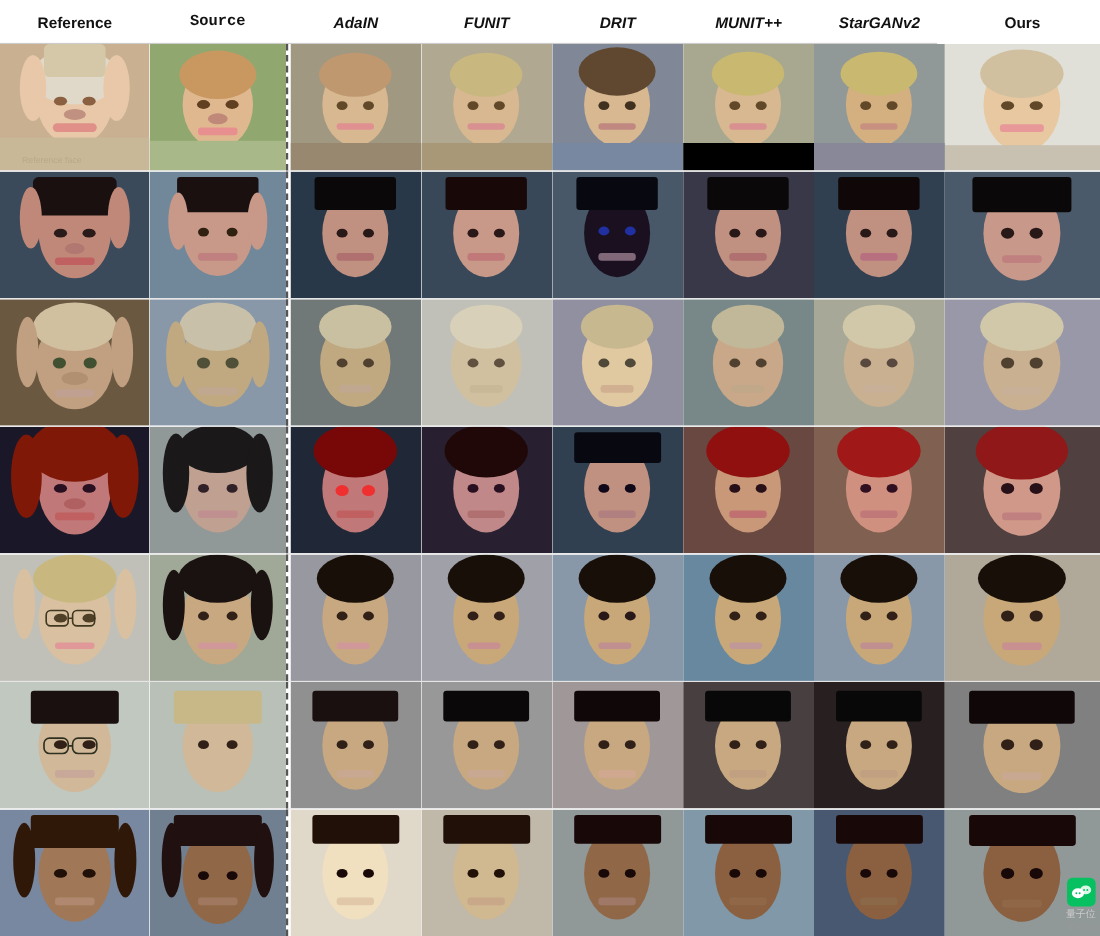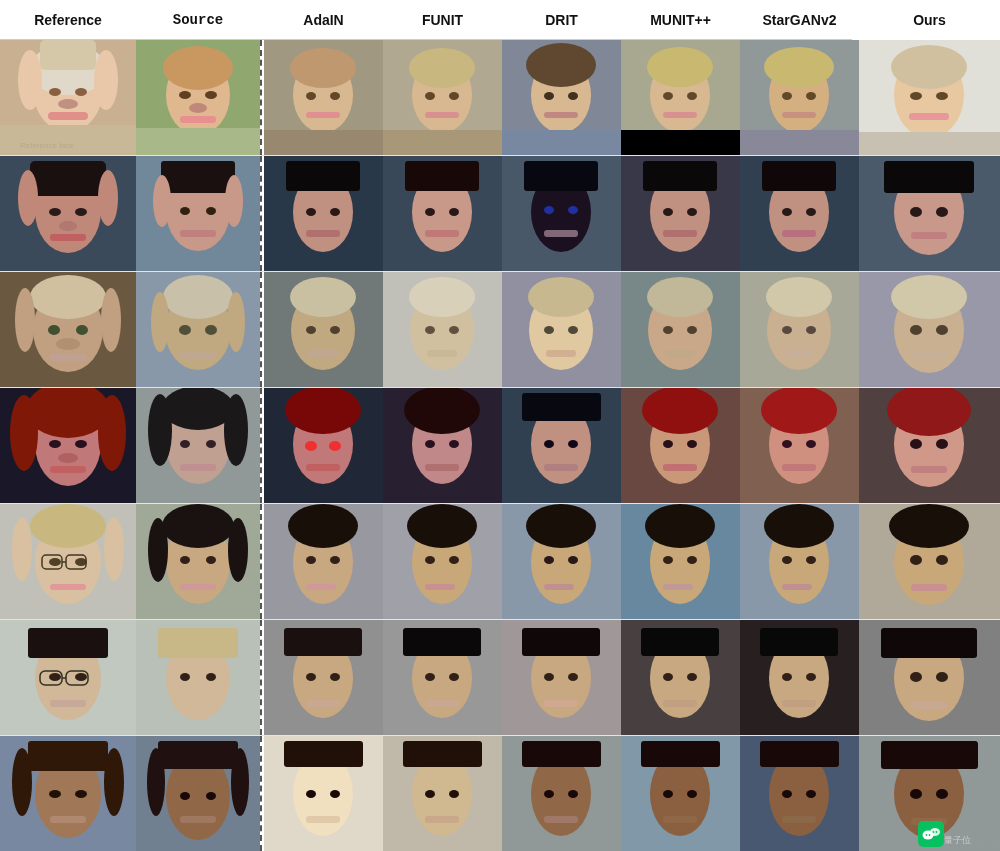--- a/index.html
+++ b/index.html
@@ -61,21 +61,21 @@
     
     .face-canvas {
       width: 100%;
       height: 100%;
       display: block;
     }
 
     .col-ref-w { width: 136px; min-width: 136px; }
     .col-src-w { width: 124px; min-width: 124px; font-family: Liberation Mono, monospace; }
     .col-div-w { width: 4px; min-width: 4px; }
-    .col-met-w { width: 119px; min-width: 119px; }
+    .col-met-w { width: 119px; min-width: 119px; font-style: italic; }
     .col-ours-w { width: 141px; min-width: 141px; }
 
   </style>
 </head>
 <body>
 
 <div class="comparison-table">
 
   <div class="header-row">
     <div class="header-cell col-ref-w">
@@ -745,21 +745,21 @@
       <div class="img-cell col-ours-w" style="position:relative;">
         <svg class="face-canvas" viewBox="0 0 141 115" preserveAspectRatio="xMidYMid slice">
           <rect width="141" height="115" fill="#909898"></rect>
           <ellipse cx="70" cy="58" rx="35" ry="44" fill="#8a6040"></ellipse>
           <rect x="22" y="5" width="97" height="28" fill="#180808" rx="3"></rect>
           <ellipse cx="57" cy="58" rx="6" ry="5" fill="#180808"></ellipse>
           <ellipse cx="83" cy="58" rx="6" ry="5" fill="#180808"></ellipse>
           <rect x="52" y="82" width="36" height="7" rx="3" fill="#906848"></rect>
         </svg>
 
-        <div style="position:absolute; bottom:4px; right:4px; display:flex; flex-direction:row; align-items:flex-end;">
+        <div style="position:absolute; bottom:4px; right:4px; display:flex; flex-direction:column; align-items:flex-end;">
           <div style="width:26px; height:26px; background:#07C160; border-radius:5px; display:flex; align-items:center; justify-content:center;">
             <svg width="20" height="20" viewBox="0 0 20 20">
               <ellipse cx="7" cy="11" rx="5.5" ry="4.5" fill="#fff"></ellipse>
               <ellipse cx="14" cy="8" rx="5" ry="4" fill="#fff" opacity="0.85"></ellipse>
               <circle cx="5.5" cy="11" r="0.9" fill="#07C160"></circle>
               <circle cx="8.5" cy="11" r="0.9" fill="#07C160"></circle>
               <circle cx="12.5" cy="8" r="0.9" fill="#07C160"></circle>
               <circle cx="15.5" cy="8" r="0.9" fill="#07C160"></circle>
             </svg>
           </div>

